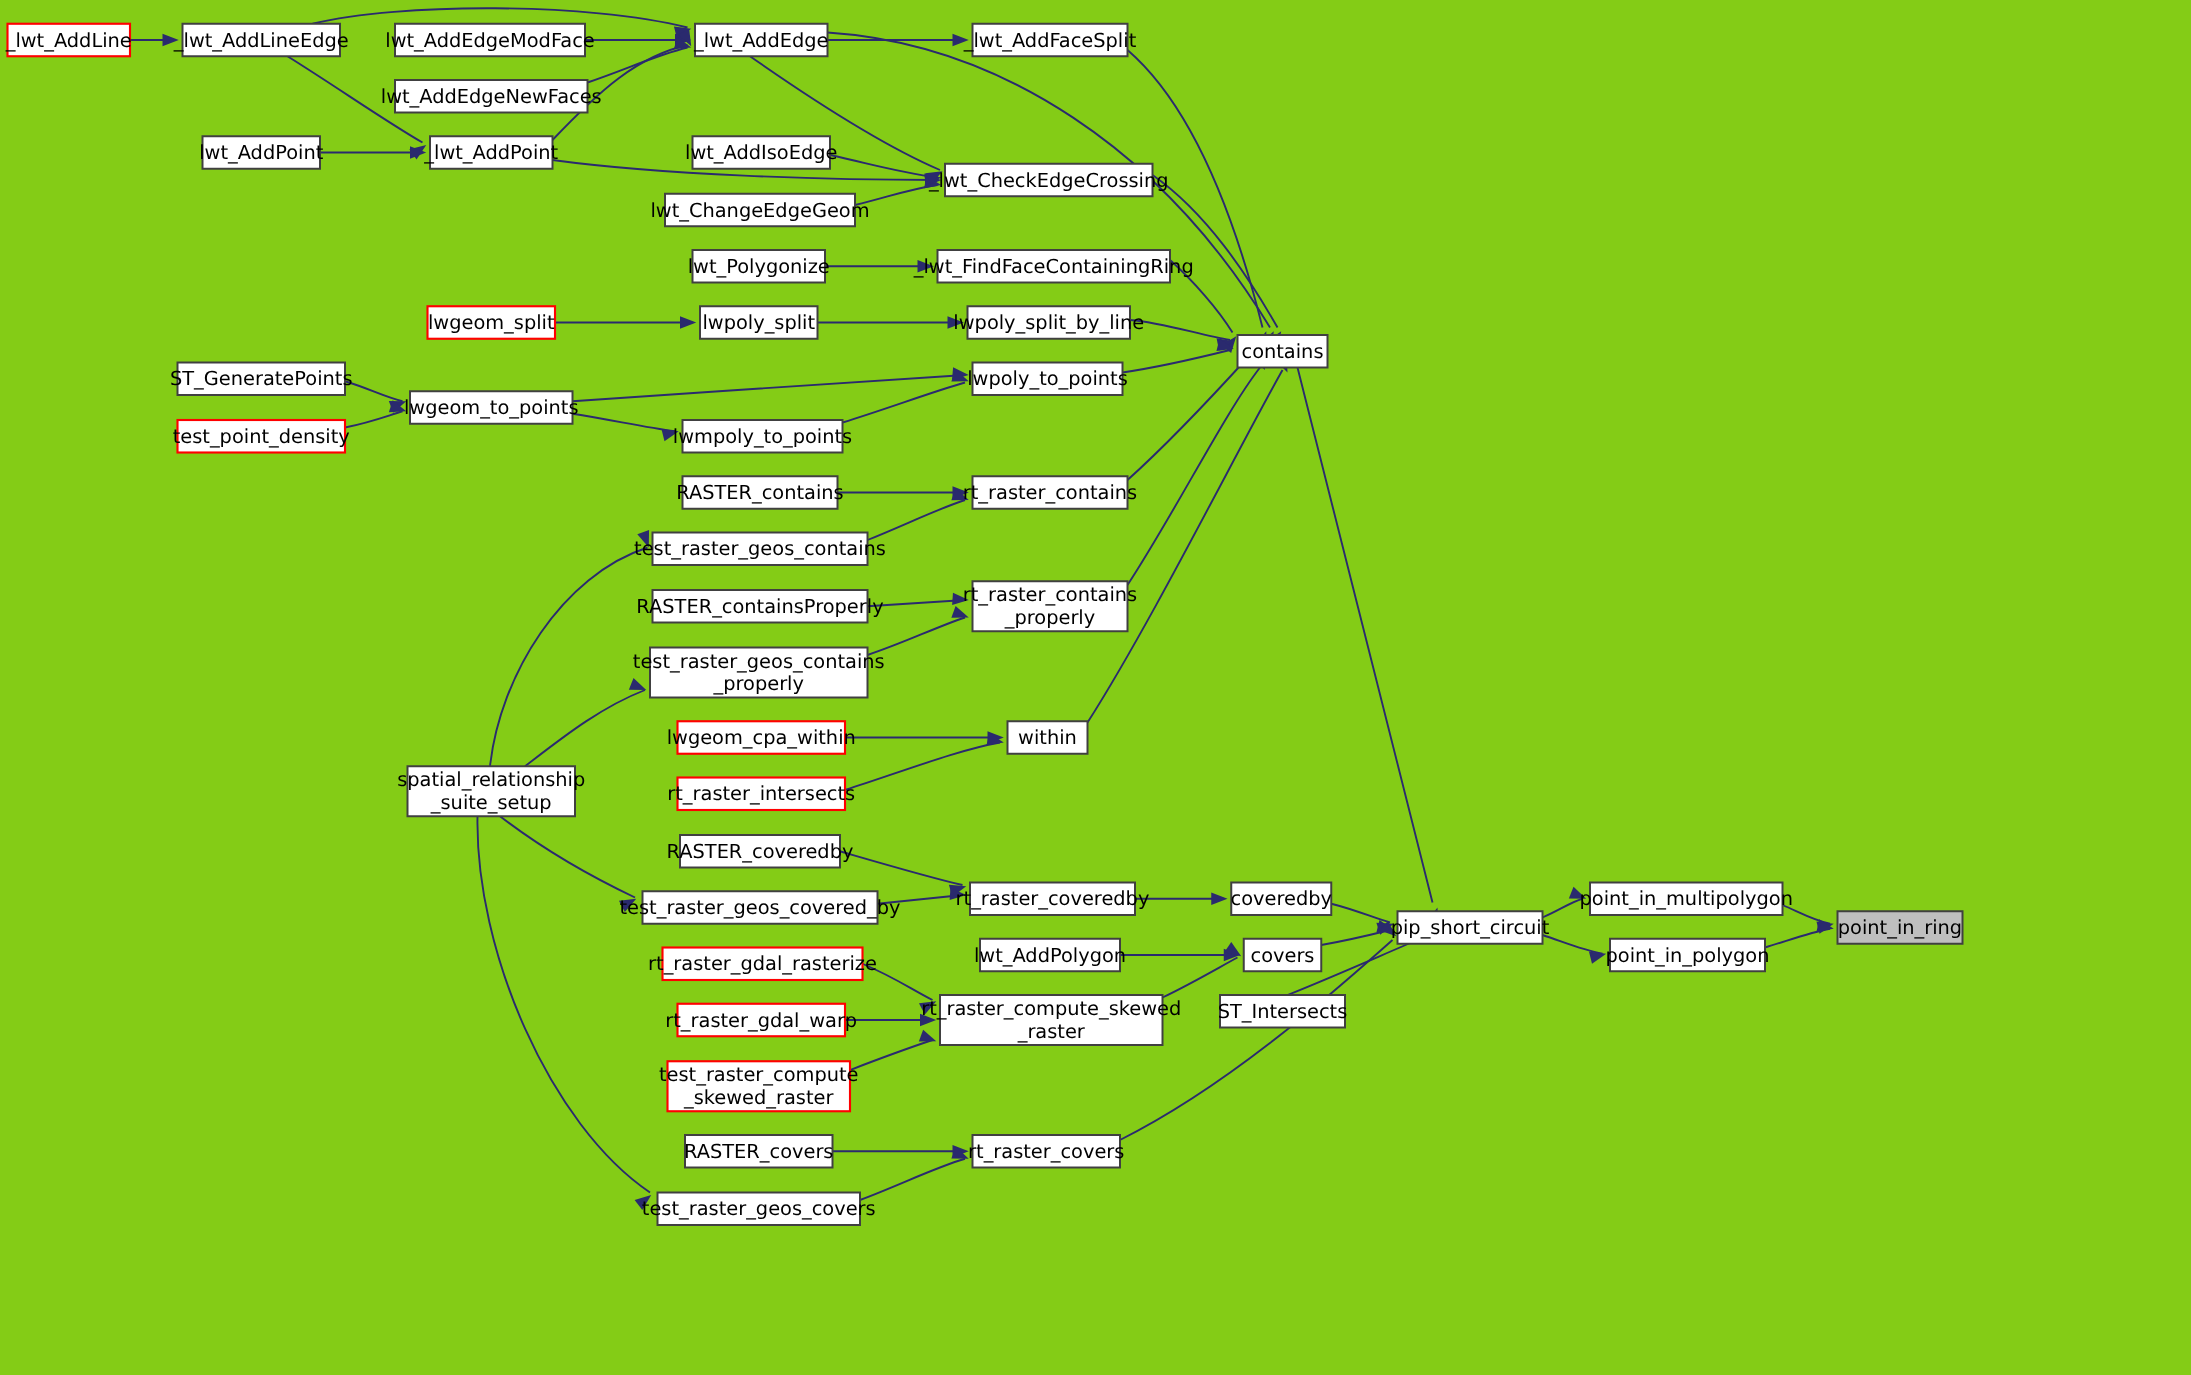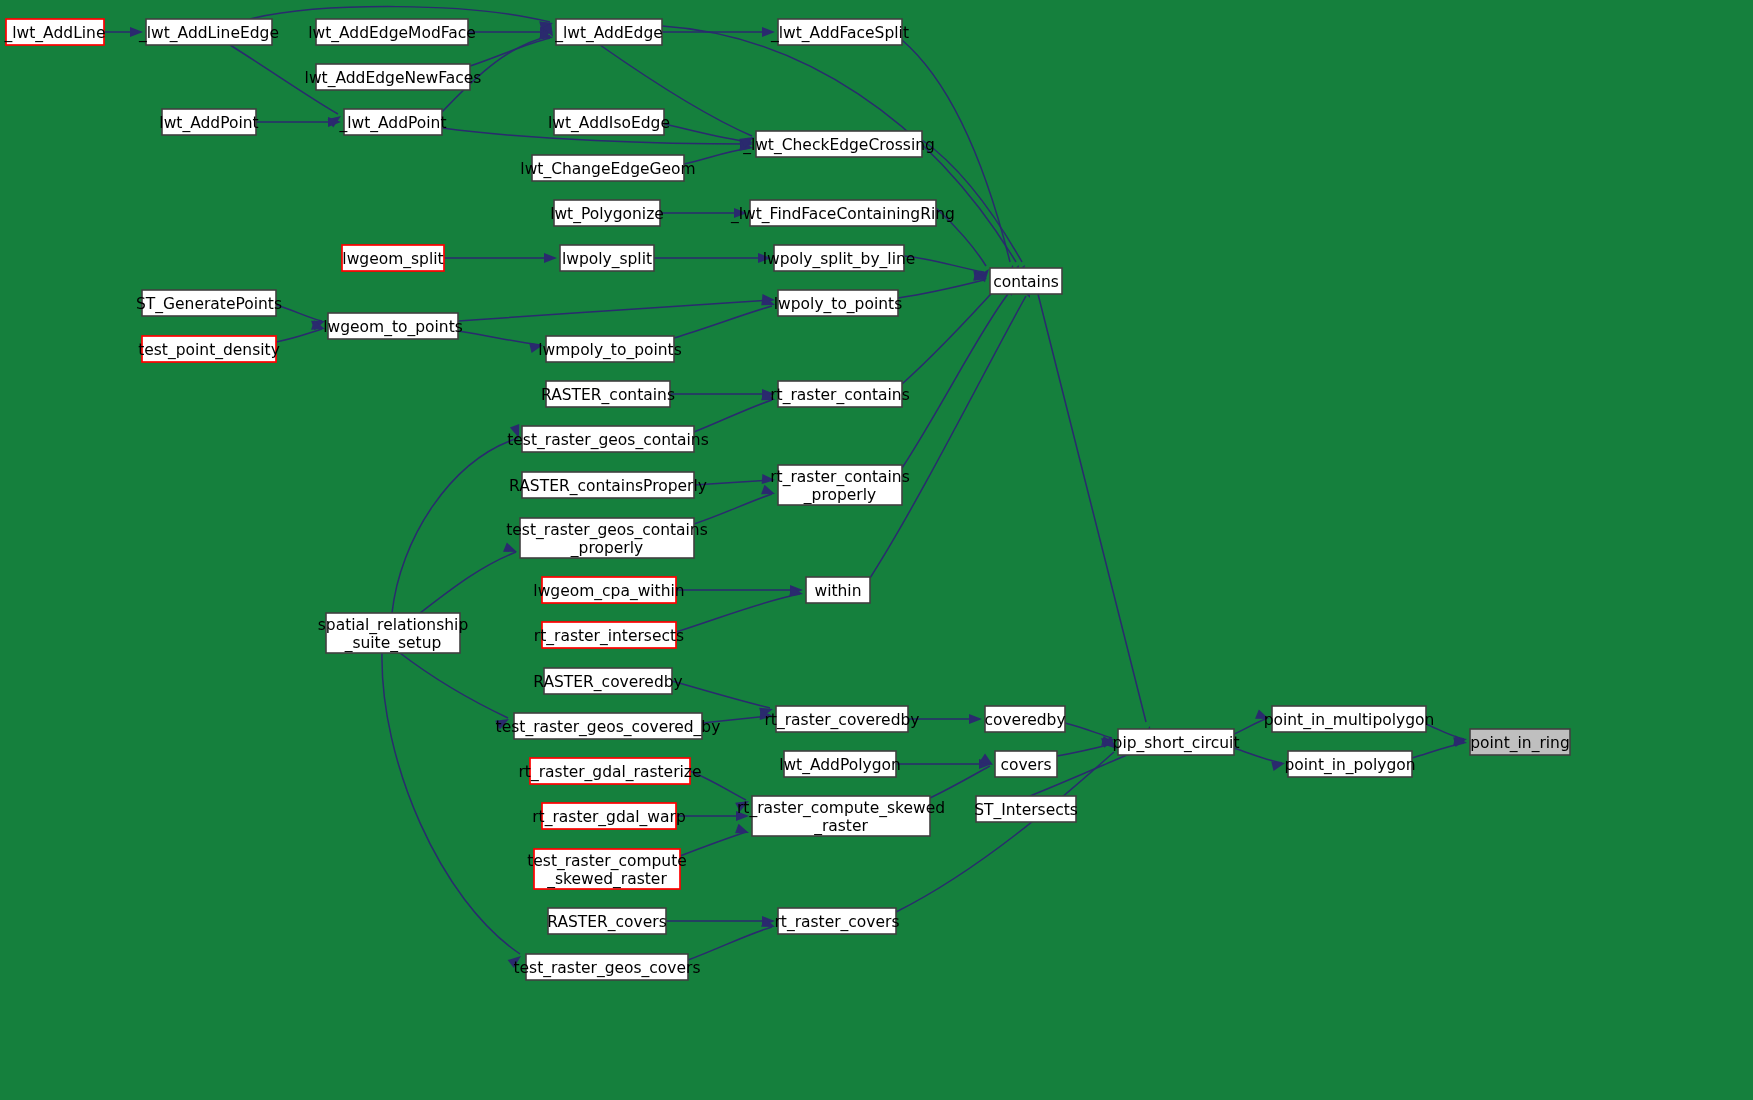--- a/index.html
+++ b/index.html
@@ -4,21 +4,21 @@
 <style>
   html, body {
     margin: 0;
     padding: 0;
     background: #ffffff;
   }
   #canvas-wrap {
     position: relative;
     width: 1753px;
     height: 1100px;
-    background: #15803d;
+    background: #84cc16;
     overflow: hidden;
     font-family: "DejaVu Sans", "Liberation Sans", sans-serif;
   }
   svg#graph {
     position: absolute;
     left: 0;
     top: 0;
     width: 1753px;
     height: 1100px;
   }

